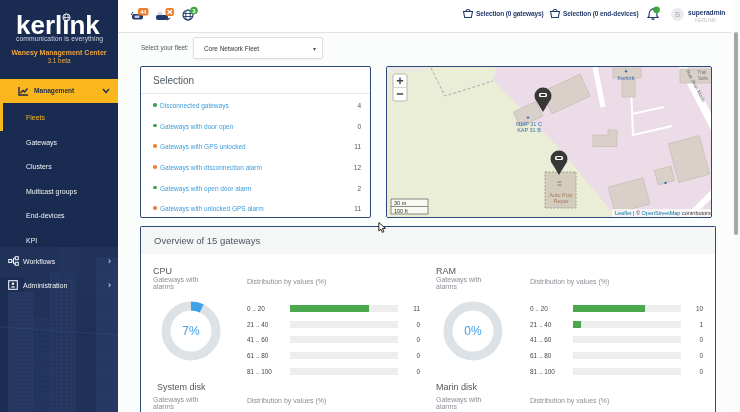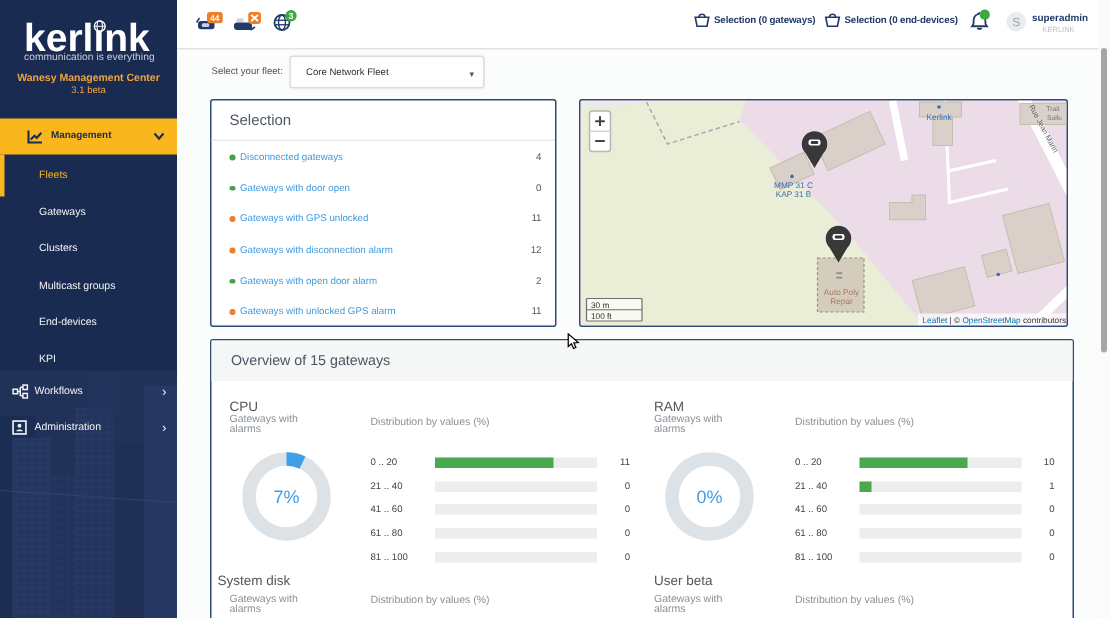--- a/index.html
+++ b/index.html
@@ -370,24 +370,24 @@
     <div class="abs rowlab" style="left:389px;top:109.4px;">41 .. 60</div>
     <div class="abs track" style="left:432px;top:109.4px;width:108px;"></div>
     <div class="abs rowval" style="left:542px;top:109.4px;width:20px;">0</div>
     <div class="abs rowlab" style="left:389px;top:125.1px;">61 .. 80</div>
     <div class="abs track" style="left:432px;top:125.1px;width:108px;"></div>
     <div class="abs rowval" style="left:542px;top:125.1px;width:20px;">0</div>
     <div class="abs rowlab" style="left:389px;top:140.8px;">81 .. 100</div>
     <div class="abs track" style="left:432px;top:140.8px;width:108px;"></div>
     <div class="abs rowval" style="left:542px;top:140.8px;width:20px;">0</div>
 
-    <div class="abs blk-title" style="left:4px;top:155px;">System disk</div>
+    <div class="abs blk-title" style="left:16px;top:155px;">System disk</div>
     <div class="abs gwa" style="left:12px;top:168.5px;">Gateways with<br>alarms</div>
     <div class="abs dist" style="left:106px;top:169.5px;">Distribution by values (%)</div>
-    <div class="abs blk-title" style="left:295px;top:155px;">User beta</div>
+    <div class="abs blk-title" style="left:295px;top:155px;">Marin disk</div>
     <div class="abs gwa" style="left:295px;top:168.5px;">Gateways with<br>alarms</div>
     <div class="abs dist" style="left:389px;top:169.5px;">Distribution by values (%)</div>
   </div>
 
   <div id="sbtrack" class="abs"></div>
   <div id="sbthumb" class="abs"></div>
 
   <svg class="abs" style="left:378px;top:221.5px" width="10" height="12" viewBox="0 0 12 14">
     <path d="M1 0.5 L1 10.5 L3.6 8.4 L5.2 12.2 L7.1 11.4 L5.5 7.7 L9 7.4 Z" fill="#fff" stroke="#000" stroke-width="1"></path>
   </svg>

